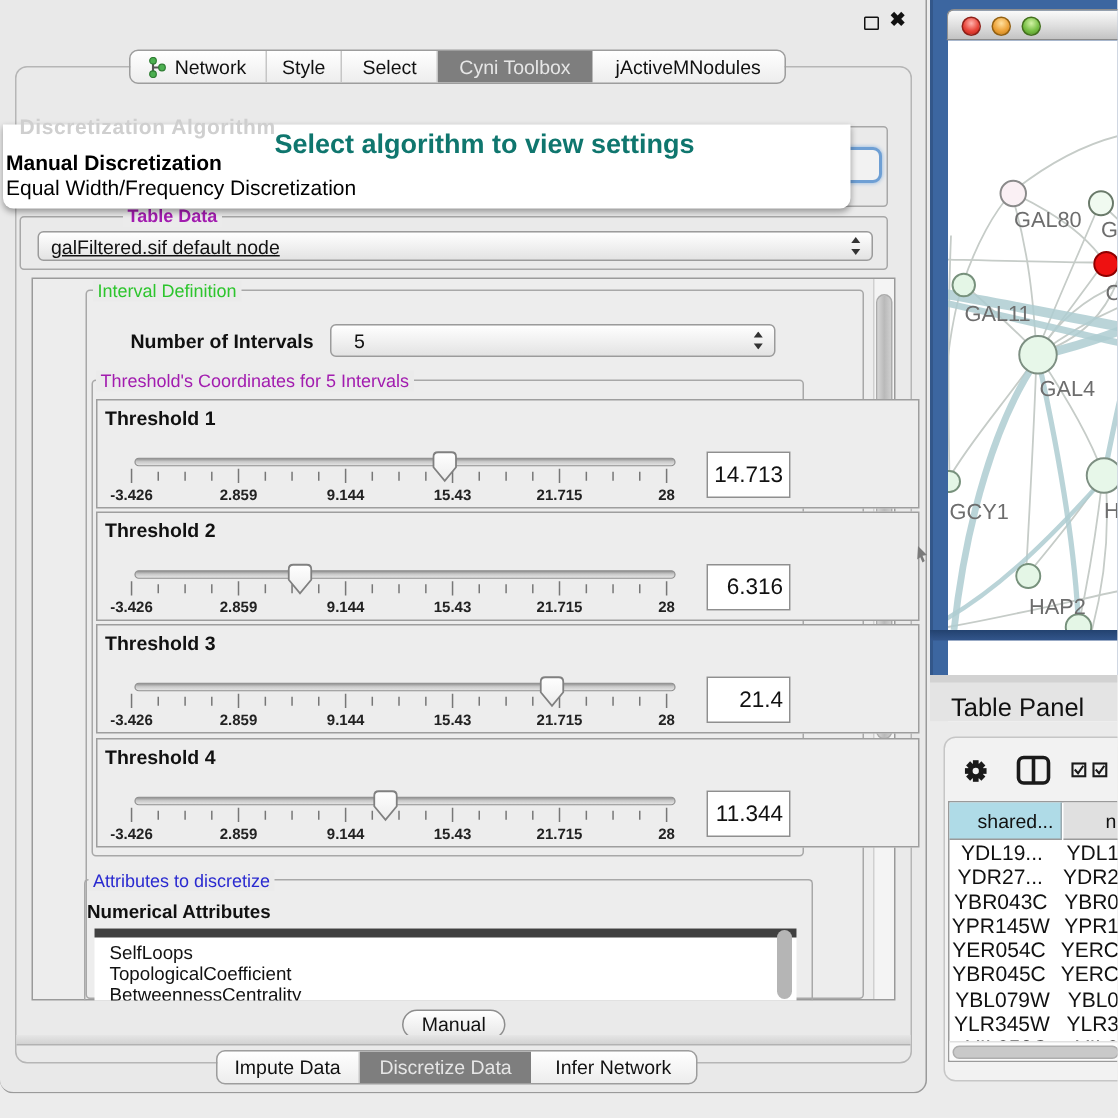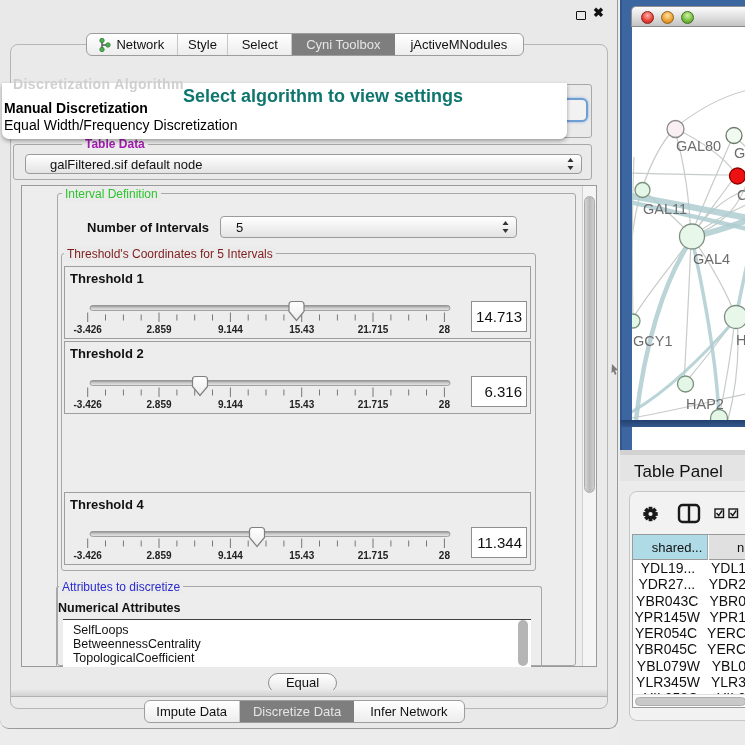--- a/index.html
+++ b/index.html
@@ -25,25 +25,25 @@
 .grptitle { position:absolute; background:#ebebeb; padding:0 3px; font-size:12px; }
 .b { font-weight:bold; }
 
 .combo { background:linear-gradient(#ffffff,#e3e3e3); border:1px solid #9b9b9b; border-radius:4px; font-size:13px; color:#111; display:flex; align-items:center; }
 .combo .arr { position:absolute; right:7px; top:50%; transform:translateY(-50%); width:7px; height:12px; }
 
 #scrollpane { left:21px; top:185px; width:576px; height:482px; border:1px solid #9a9a9a; background:#ededed; }
 #vscroll { left:582px; top:186px; width:14px; height:480px; background:#f4f4f4; border-left:1px solid #d0d0d0; }
 #vthumb { left:583.5px; top:196px; width:11px; height:297px; background:linear-gradient(90deg,#d6d6d6,#b9b9b9 50%,#cfcfcf); border:1px solid #ababab; border-radius:6px; }
 
-.tbox { left:64px; width:467px; height:73px; border:1px solid #9e9e9e; background:#ededed; }
+.tbox { left:64px; width:549px; height:73px; border:1px solid #9e9e9e; background:#ededed; }
 .tbox .tt { position:absolute; left:5px; top:4px; font-size:13px; font-weight:bold; color:#111; }
 .vbox { position:absolute; left:406px; top:34px; width:56px; height:31px; background:#fff; border:1px solid #8f8f8f; font-size:15px; color:#111; text-align:right; line-height:29px; padding-right:4px; }
 
-#attrlist { left:63px; top:619px; width:468px; height:48px; background:#ffffff; border-top:1px solid #404040; font-size:12.5px; color:#111; overflow:hidden; padding-top:4px; }
+#attrlist { left:63px; top:619px; width:468px; height:48px; background:#ffffff; border-top:6px solid #404040; font-size:12.5px; color:#111; overflow:hidden; padding-top:4px; }
 #attrlist div { padding-left:10px; line-height:13.8px; }
 #listthumb { left:518px; top:620px; width:10px; height:46px; background:#b5b5b5; border-radius:5px; }
 
 #apply { left:268px; top:673px; width:69px; height:19.5px; background:linear-gradient(#ffffff,#e6e6e6); border:1px solid #8e8e8e; border-radius:10px; font-size:13px; color:#111; text-align:center; line-height:17px; }
 #bottabs { left:143.5px; top:700px; width:321px; height:23px; }
 
 #bluepanel { left:620px; top:0; width:125px; height:450px; background:#3c66a0; border-left:2px solid #33578a; }
 #nettitle { left:631px; top:6px; width:120px; height:21px; background:linear-gradient(#fbfbfb 0%,#dedede 55%,#c3c3c3 100%); border:1px solid #8f8f8f; border-bottom:1px solid #8a8a8a; border-radius:5px 0 0 0; }
 .light { position:absolute; top:4px; width:13px; height:13px; border-radius:50%; }
 #netcanvas { left:632px; top:27px; width:113px; height:471px; background:#ffffff; overflow:hidden; }
@@ -75,21 +75,21 @@
   <div id="cpwin" class="abs"></div>
   <div id="icoRestore" class="abs"></div>
   <div id="icoClose" class="abs">✖</div>
   <div id="content" class="abs"></div>
 
   <div class="abs grp" style="left:13px; top:84px; width:579px; height:54px; border-radius:3px;"></div>
   <div class="abs" style="left:540px; top:98px; width:48px; height:24px; background:#f2f2f2; border:2.5px solid #6e9fd4; border-radius:6px; box-shadow:0 0 3px #86b1e0;"></div>
 
   <div class="abs grp" style="left:13px; top:144px; width:579px; height:36px;"></div>
   <div class="abs grptitle b" style="left:38px; top:137px; color:#a21caf;margin-left:44px;">Table Data</div>
-  <div class="abs combo" style="left:25px; top:154px; width:557px; height:20px; padding-left:24px;">galFiltered.sif default node
+  <div class="abs combo" style="left:25px; top:154px; width:557px; height:20px; padding-left:8px;text-decoration:underline;">galFiltered.sif default node
     <svg class="arr" viewBox="0 0 7 12">
         <path d="M3.5 0 L6.5 4 H0.5 Z" fill="#333"></path>
         <path d="M3.5 12 L6.5 8 H0.5 Z" fill="#333"></path>
       </svg>
   </div>
 
   <div id="scrollpane" class="abs"></div>
   <div id="vscroll" class="abs"></div>
   <div id="vthumb" class="abs"></div>
 
@@ -98,21 +98,21 @@
 
   <div class="abs b" style="left:87px; top:220px; font-size:13px; color:#111;">Number of Intervals</div>
   <div class="abs combo" style="left:220px; top:216px; width:297px; height:22px; padding-left:15px;">5
     <svg class="arr" viewBox="0 0 7 12">
         <path d="M3.5 0 L6.5 4 H0.5 Z" fill="#333"></path>
         <path d="M3.5 12 L6.5 8 H0.5 Z" fill="#333"></path>
       </svg>
   </div>
 
   <div class="abs grp" style="left:61px; top:253px; width:475px; height:318px;"></div>
-  <div class="abs grptitle" style="left:64px; top:247px; color:#7f1d1d;">Threshold's Coordinates for 5 Intervals</div>
+  <div class="abs grptitle" style="left:64px; top:247px; color:#a21caf;">Threshold's Coordinates for 5 Intervals</div>
 
   <svg class="abs" width="0" height="0">
     <defs>
       <g id="sliderrow">
         <rect x="25" y="38.5" width="360" height="5" rx="2.5" fill="url(#trackgrad)" stroke="#8f8f8f" stroke-width="0.8"></rect>
         <g stroke="#777" stroke-width="1">
           <line x1="22.7" y1="45.5" x2="22.7" y2="55"></line>
             <line x1="40.5" y1="47.5" x2="40.5" y2="53.5"></line>
             <line x1="58.4" y1="47.5" x2="58.4" y2="53.5"></line>
             <line x1="76.2" y1="47.5" x2="76.2" y2="53.5"></line>
@@ -165,40 +165,48 @@
     <div class="vbox">14.713</div>
   </div>
   <div class="abs tbox" style="top:341.2px;">
     <div class="tt">Threshold 2</div>
     <svg width="465" height="71" style="position:absolute;left:0;top:0;">
       <use href="#sliderrow"></use>
         <use href="#thumb" x="135" y="44"></use>
     </svg>
     <div class="vbox">6.316</div>
   </div>
+  <div class="abs tbox" style="top:416.4px;">
+    <div class="tt">Threshold 3</div>
+    <svg width="465" height="71" style="position:absolute;left:0;top:0;">
+      <use href="#sliderrow"></use>
+        <use href="#thumb" x="303" y="44"></use>
+    </svg>
+    <div class="vbox">21.4</div>
+  </div>
   <div class="abs tbox" style="top:491.6px;">
     <div class="tt">Threshold 4</div>
     <svg width="465" height="71" style="position:absolute;left:0;top:0;">
       <use href="#sliderrow"></use>
         <use href="#thumb" x="192" y="44"></use>
     </svg>
     <div class="vbox">11.344</div>
   </div>
 
   <div class="abs grp" style="left:56px; top:586px; width:486px; height:81px; border-bottom:none; border-radius:3px 3px 0 0;"></div>
   <div class="abs grptitle" style="left:59px; top:580px; color:#2a2ad0;">Attributes to discretize</div>
   <div class="abs b" style="left:58px; top:601px; font-size:12.5px; color:#111;">Numerical Attributes</div>
   <div id="attrlist" class="abs">
     <div>SelfLoops</div>
+    <div>TopologicalCoefficient</div>
     <div>BetweennessCentrality</div>
-    <div>TopologicalCoefficient</div>
   </div>
   <div id="listthumb" class="abs"></div>
 
-  <div id="apply" class="abs">Equal</div>
+  <div id="apply" class="abs">Manual</div>
 
   <div class="abs" style="left:11px; top:690px; width:596px; height:7px; background:linear-gradient(#e6e6e6,#d2d2d2); border-bottom:1px solid #b2b2b2;"></div>
 
   <svg class="abs" style="left:610px; top:364px;" width="10" height="12" viewBox="0 0 10 12">
     <path d="M2 0 L8 6 L5 6.5 L6.5 10 L5 11 L3.5 7.5 L1.5 9 Z" fill="#7a7a7a"></path>
   </svg>
 
   <div id="toptabs" class="abs tabbar">
     <div class="tab" style="width:91px;">
       <svg width="13" height="14" viewBox="0 0 13 14" style="margin-right:4px;">

